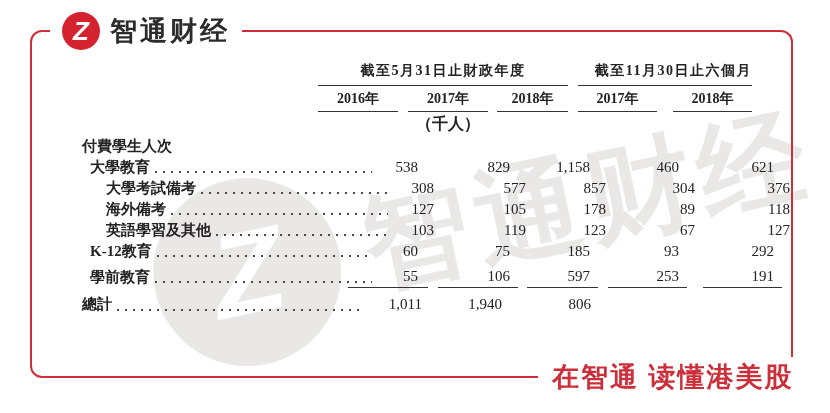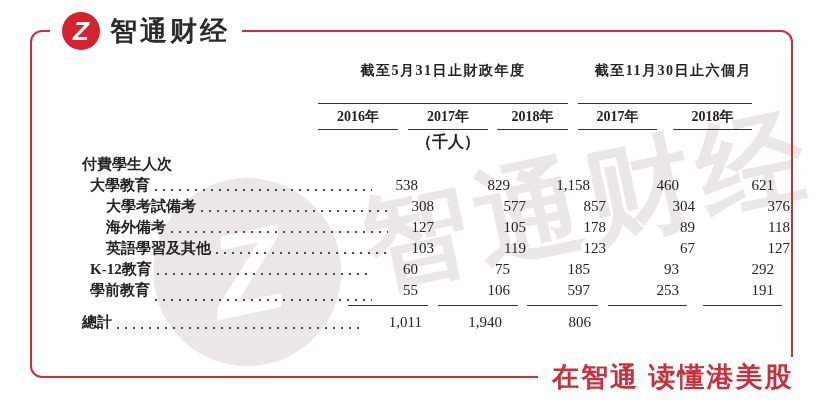--- a/index.html
+++ b/index.html
@@ -58,21 +58,21 @@
     position:absolute;left:538px;top:357px;z-index:3;background:#fff;padding:0 14px;
     font-family:"Liberation Sans","DejaVu Sans",sans-serif;font-weight:700;
     font-size:27px;line-height:40px;color:var(--red);letter-spacing:2px;white-space:nowrap;
   }
   
   .table{position:absolute;left:60px;top:62px;width:692px;z-index:2;}
   .groups-row,.years-row,.trow{display:flex;}
   .g-spacer,.y-spacer{width:258px;flex:0 0 auto;}
   .group-cell{
     box-sizing:border-box;text-align:center;font-weight:700;font-size:14px;
-    letter-spacing:1.5px;padding-bottom:23px;border-bottom:1.5px solid var(--line);
+    letter-spacing:1.5px;padding-bottom:5px;border-bottom:1.5px solid var(--line);
     line-height:18px;white-space:nowrap;
   }
   .g1{width:250px;}
   .g2{width:174px;margin-left:10px;text-align:right;}
   .years-row{margin-top:4px;}
   .year-cell{
     box-sizing:border-box;text-align:center;font-weight:700;font-size:14px;
     padding-bottom:3px;border-bottom:1.5px solid var(--line);line-height:18px;
   }
   .y1{width:80px;} .y2{width:80px;margin-left:10px;} .y3{width:71px;margin-left:9px;}
@@ -90,21 +90,21 @@
     background-image:repeating-linear-gradient(to right,#4a4a4a 0 2px,transparent 2px 8px);
   }
   .cell{box-sizing:border-box;text-align:right;padding-right:8px;flex:0 0 auto;}
   .c1{width:80px;padding-right:10px;} .c2{width:80px;margin-left:10px;}
   .c3{width:71px;margin-left:9px;} .c4{width:79px;margin-left:10px;}
   .c5{width:79px;margin-left:16px;}
   .trow.ind0 .label-cell{padding-left:22px;}
   .trow.ind1 .label-cell{padding-left:30px;}
   .trow.ind2 .label-cell{padding-left:46px;}
   .trow.bold .row-label{font-weight:700;}
-  .trow.ruled{height:26px;line-height:21px;}
+  .trow.ruled{height:26px;line-height:21px;align-items:flex-end;}
   .trow.ruled .cell{border-bottom:1.5px solid var(--line);}
   .trow.total{margin-top:4px;height:24px;line-height:24px;}
 </style>
 </head>
 <body>
 
 <div class="canvas">
 
   <div class="watermark">
     <div class="wm-circle">

